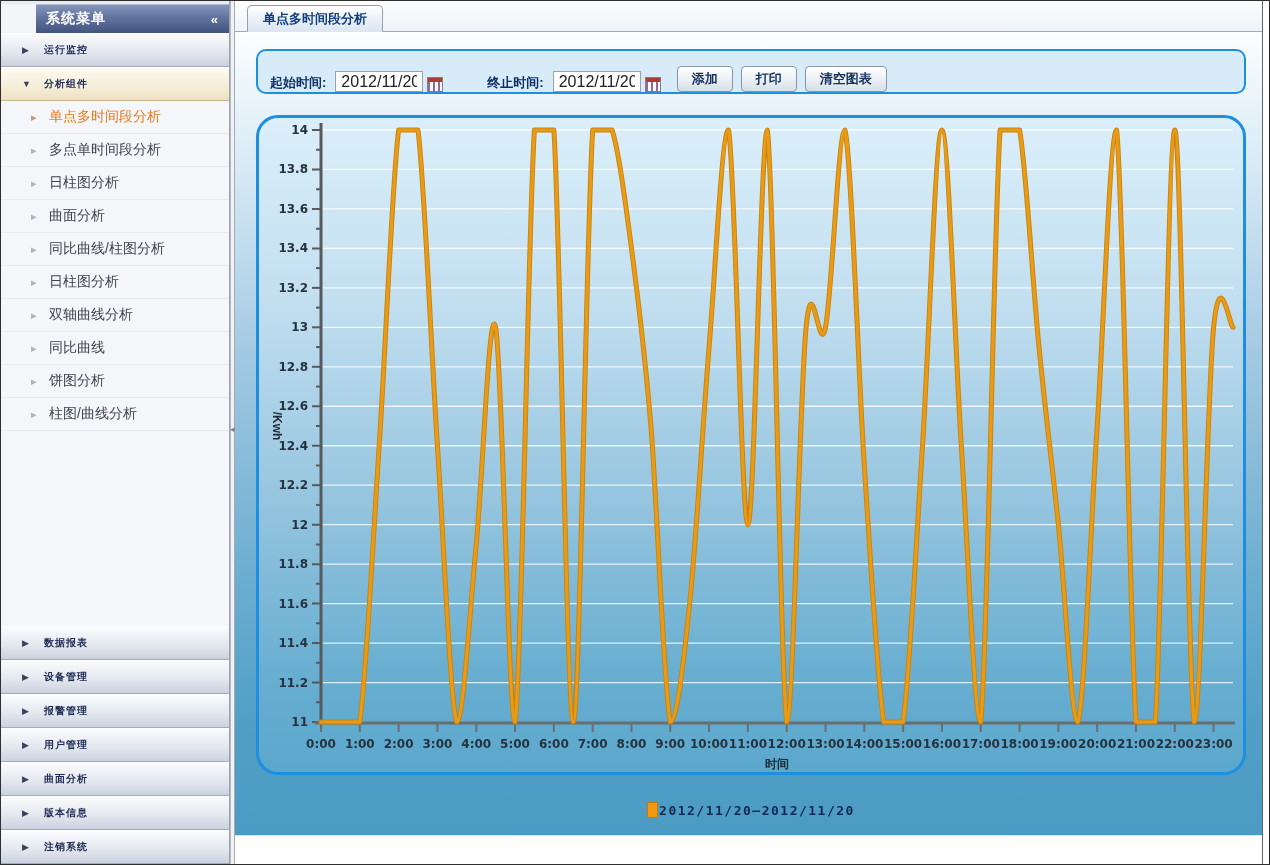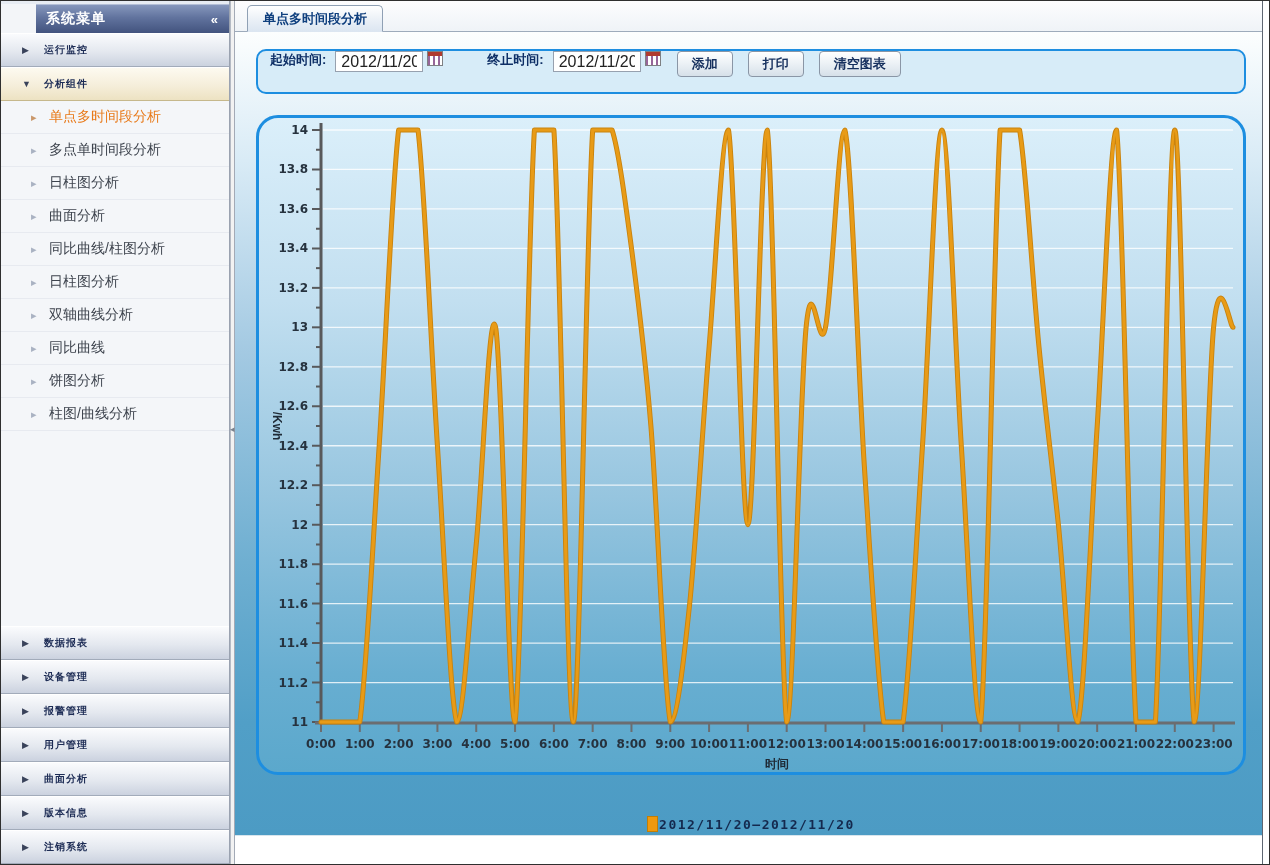--- a/index.html
+++ b/index.html
@@ -30,42 +30,42 @@
 
   
   .content { flex:1; min-width:0; display:flex; flex-direction:column; background:#fff; }
   .tabbar { height:31px; flex:none; background:linear-gradient(180deg,#FDFDFE 0%,#EFF3F7 100%); border-bottom:1px solid #9DABBB; display:flex; align-items:flex-end; padding-left:12px; }
   .tab { height:27px; margin-bottom:-1px; padding:0 15px; display:flex; align-items:center; background:linear-gradient(180deg,#FFFFFF 0%,#E9EFF6 60%,#DCE6F1 100%); border:1px solid #8FA0B4; border-bottom:1px solid #DCE6F1; border-radius:5px 5px 0 0; font-size:13px; font-weight:bold; color:#0F3F7E; cursor:pointer; }
 
   .main { flex:1; position:relative; overflow:hidden; padding:17px 16px 0 21px; display:flex; flex-direction:column;
           background:linear-gradient(180deg,#FCFEFE 0%,#D9EBF6 16%,#A3C9E2 40%,#6FAFD1 66%,#519FC7 86%,#4C9BC4 100%); }
 
   
-  .toolbar { height:45px; flex:none; border:2px solid #1D8EE0; border-radius:10px; background:#D7ECF8; display:flex; align-items:flex-start; padding:0 12px; }
+  .toolbar { height:45px; flex:none; border:2px solid #1D8EE0; border-radius:10px; background:#D7ECF8; display:flex; align-items:flex-end; padding:0 12px; }
   .tb-label { font-size:13px; font-weight:bold; color:#0E2F66; margin-right:9px; }
   .tb-label.second { margin-left:44px; }
   .tb-input { width:88px; height:21px; border:1px solid #97A1AF; background:#fff; font-size:16px; color:#222; padding:1px 5px; font-family:"Liberation Sans",sans-serif; }
   .cal { width:16px; height:15px; margin-left:4px; border:1px solid #7E8083; background:
          linear-gradient(#B03A2E 0 4px, transparent 4px),
          repeating-linear-gradient(90deg,#97669A 0 2px, #fff 2px 5px),
          repeating-linear-gradient(#8A8F94 0 2px, #fff 2px 5px); background-color:#fff; cursor:pointer; flex:none; }
-  .tb-buttons { display:flex; margin-left:16px; gap:15px; }
+  .tb-buttons { display:flex; margin-left:16px; gap:8px; }
   .tb-btn { height:26px; padding:0 14px; font-size:13px; font-weight:bold; color:#16305E; font-family:"Liberation Sans",sans-serif;
             background:linear-gradient(180deg,#FFFFFF 0%,#EDF2F6 45%,#D6E0E9 100%); border:1px solid #8A96A6; border-radius:4px;
             box-shadow:inset 0 1px 0 #fff; cursor:pointer; }
 
   
   .chart-panel { margin-top:21px; height:660px; flex:none; border:3px solid #1D8EE0; border-radius:22px; position:relative; overflow:hidden;
                  background:linear-gradient(180deg,#DBEFFA 0%,#C2DFF0 28%,#96C5DF 58%,#68AED1 85%,#5BA8CC 100%); }
   .chart-panel svg { position:absolute; left:0; top:0; width:100%; height:100%; display:block; }
   .tick-text { font:700 12px "DejaVu Sans","Liberation Sans",sans-serif; fill:#26323E; }
   .axis-title { font:700 12px "Liberation Sans",sans-serif; fill:#1E2A36; }
 
   
-  .legend { margin-top:41px; display:flex; justify-content:center; align-items:center; gap:1px; }
+  .legend { margin-top:27px; display:flex; justify-content:center; align-items:center; gap:1px; }
   .swatch { width:11px; height:16px; background:#F0990D; border:1px solid #C07E06; }
   .legend-label { font-family:"DejaVu Sans Mono","Liberation Mono",monospace; font-size:13px; font-weight:bold; color:#14294E; letter-spacing:1.5px; }
 
   .bottom-strip { height:29px; flex:none; background:#fff; border-top:1px solid #D7E5ED; }
   .right-strip { width:7px; flex:none; background:#fff; border-left:1px solid #5E6672; }
 </style>
 </head>
 <body>
 
 <div class="app">

